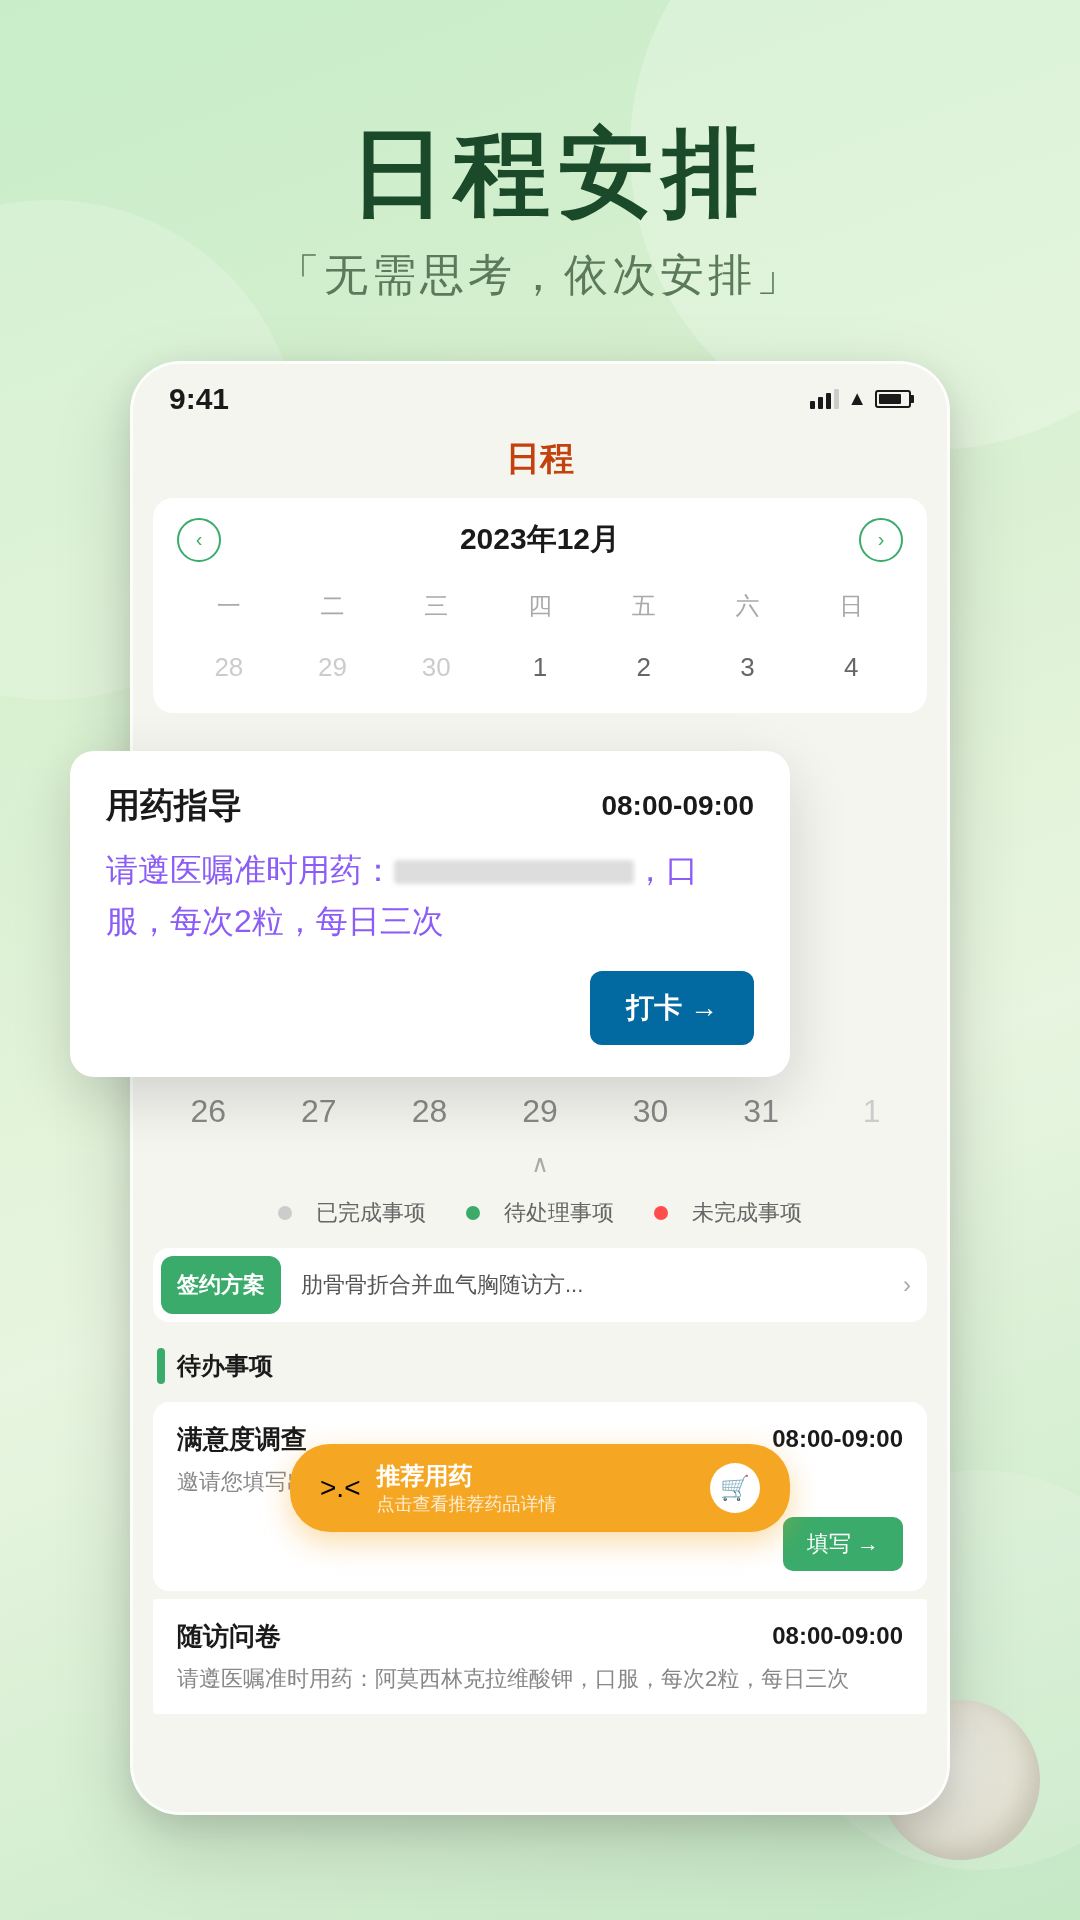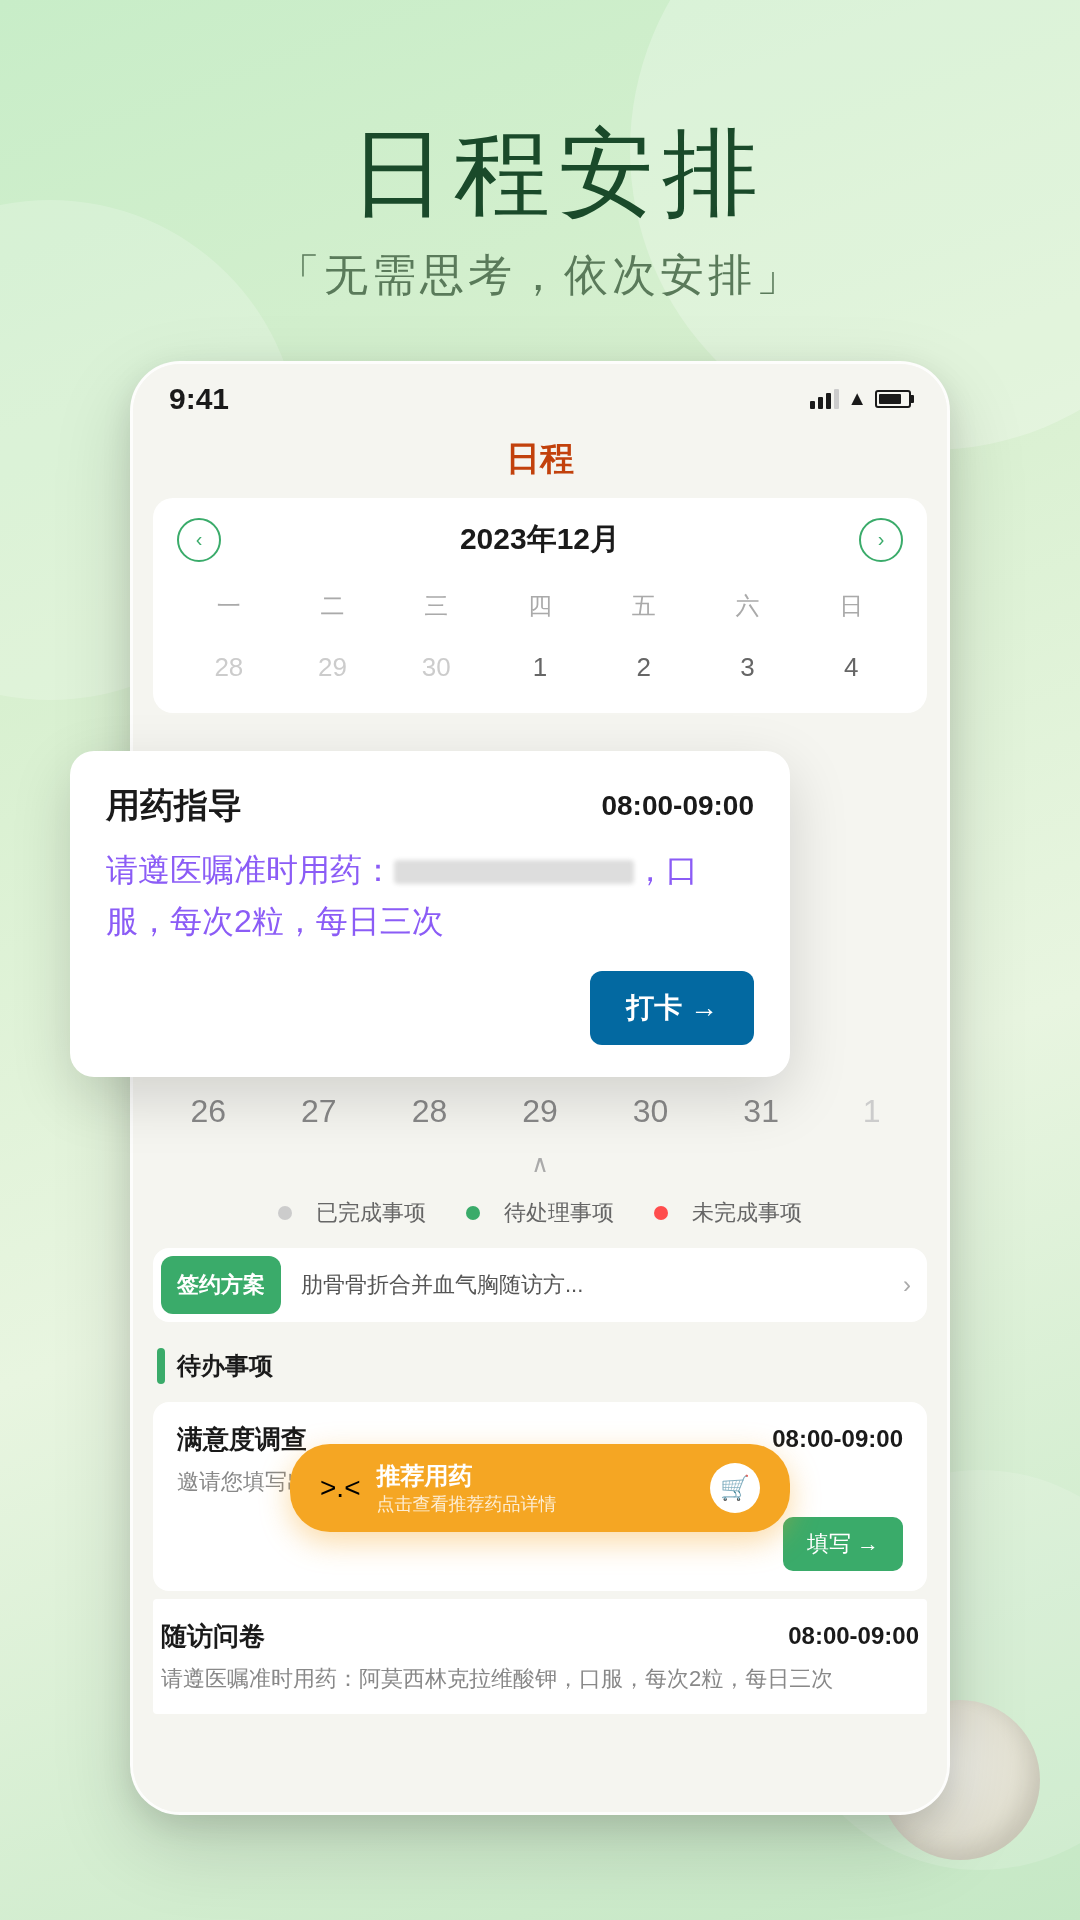--- a/index.html
+++ b/index.html
@@ -45,21 +45,21 @@
 
     
     .page-hero {
       position: relative;
       z-index: 2;
       text-align: center;
       padding-top: 120px;
     }
     .page-title {
       font-size: 96px;
-      font-weight: 400;
+      font-weight: 700;
       color: #1a4a2a;
       letter-spacing: 8px;
       line-height: 1.1;
       margin-left: 36px;
     }
     .page-subtitle {
       font-size: 44px;
       color: #5a7a5a;
       margin-top: 20px;
       letter-spacing: 4px;
@@ -443,21 +443,21 @@
       justify-content: center;
       font-size: 24px;
       color: #f5a623;
     }
 
     
     .todo-card-2 {
       background: white;
       border-radius: 4px;
       margin: 8px 20px;
-      padding: 20px 8px;
+      padding: 20px 24px;
     }
 
     
     .deco-shell {
       position: absolute;
       bottom: 60px;
       right: 40px;
       width: 160px;
       height: 160px;
       border-radius: 50%;

